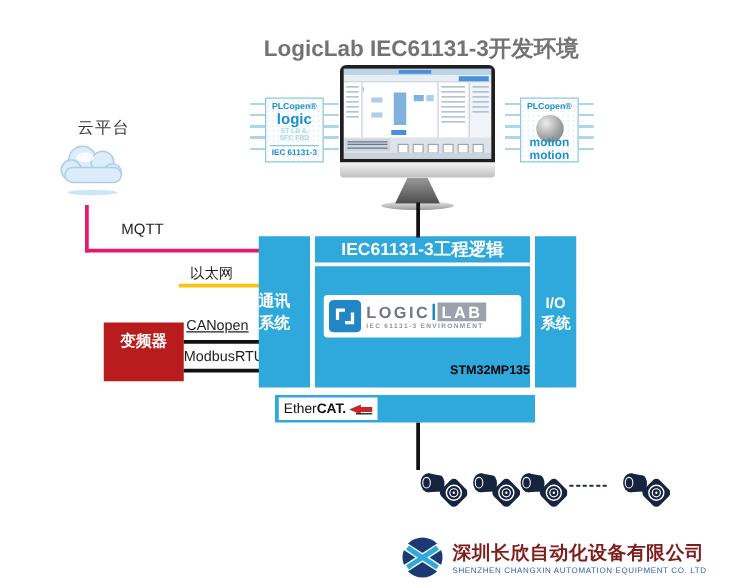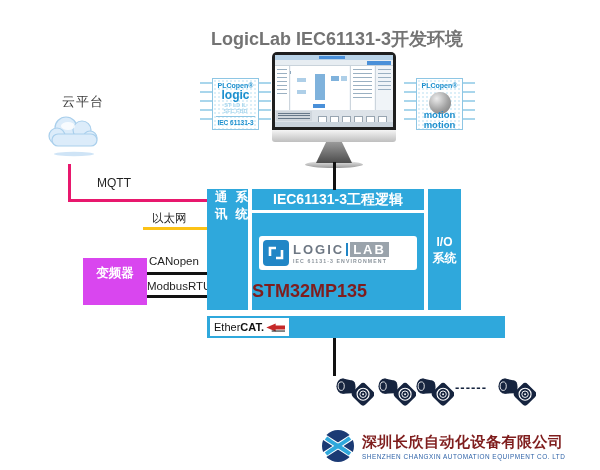--- a/index.html
+++ b/index.html
@@ -55,55 +55,55 @@
             background:radial-gradient(circle at 35% 30%, #ececec, #a2a2a2 55%, #777); }
   .b-motion { position:relative; font-size:9.5px; font-weight:bold; color:#1c8fce; line-height:10px; margin-top:21px; }
 
   
   .cloud-label { left:62px; top:93px; font-size:13px; color:#3a3a3a; letter-spacing:1px; }
   .cloud-icon { left:44px; top:110px; }
 
   
   .hmi { left:83px; top:205px; width:57px; height:47px; background:#fcc216; color:#fff; font-weight:bold;
          font-size:11.5px; text-align:center; padding-top:3px; line-height:14px; }
-  .drive { left:83px; top:258px; width:64px; height:47px; background:#d946ef; color:#fff; font-weight:bold;
+  .drive { left:83px; top:258px; width:64px; height:47px; background:#b91c1c; color:#fff; font-weight:bold;
          font-size:12.5px; text-align:center; padding-top:6px; line-height:18px; }
 
   
   .lbl { font-size:11.5px; color:#1f1f1f; }
   .line { position:absolute; }
   .pink-v { left:68px; top:164px; width:3px; height:38px; background:#e8186d; }
   .pink-h { left:68px; top:199px; width:141px; height:3px; background:#e8186d; }
   .yellow-h { left:143px; top:227px; width:66px; height:2.5px; background:#fcc216; }
   .black-h1 { left:147px; top:272px; width:62px; height:3px; background:#111; }
   .black-h2 { left:147px; top:295px; width:62px; height:3px; background:#111; }
   .conn-top { left:333px; top:162px; width:3px; height:28px; background:#111; }
   .conn-bot { left:333px; top:338px; width:3px; height:38px; background:#111; }
 
   
   .blue { background:#2fa8dc; color:#fff; font-weight:bold; }
-  .comm { left:207px; top:189px; width:41px; height:121px; display:flex; flex-direction:row;
-          justify-content:center; text-align:right; font-size:12.5px; line-height:17px; }
+  .comm { left:207px; top:189px; width:41px; height:121px; display:flex; flex-direction:column;
+          justify-content:center; text-align:left; font-size:12.5px; line-height:17px; }
   .iocol { left:428px; top:189px; width:33px; height:121px; display:flex; flex-direction:column;
           justify-content:center; text-align:center; font-size:12px; line-height:16px; }
   .topbar { left:252px; top:189px; width:172px; height:21px; text-align:center; line-height:21px; font-size:14px; }
   .mainbox { left:252px; top:213px; width:172px; height:97px; }
   .logobox { position:absolute; left:7px; top:23px; width:158px; height:34px; background:#fff; border-radius:3px;
              display:flex; align-items:center; padding:0 4px; }
   .ll-icon { width:26px; height:26px; flex:0 0 26px; }
   .ll-col { margin-left:4px; }
   .ll-row { display:flex; align-items:center; }
   .ll-logic { font-size:13px; font-weight:bold; color:#6e7884; letter-spacing:2px; }
   .ll-div { width:2px; height:13px; background:#2186c6; margin:0 2px; }
   .ll-lab { font-size:13px; font-weight:bold; color:#fff; background:#9aa3ab; padding:0 3px; letter-spacing:2px; }
   .ll-sub { font-size:5.2px; color:#8b949c; letter-spacing:1.1px; margin-top:1px; }
-  .chip { position:absolute; left:0; bottom:8px; width:100%; text-align:left; font-size:18px; font-weight:bold; color:#7f1d1d; }
-
-  
-  .botbar { left:207px; top:316px; width:298px; height:22px; }
+  .chip { position:absolute; left:0; bottom:8px; width:100%; text-align:right; font-size:10px; font-weight:bold; color:#000000; }
+
+  
+  .botbar { left:220px; top:316px; width:208px; height:22px; }
   .ecat { position:absolute; left:3px; top:2px; width:79px; height:18px; background:#fff; display:flex;
           align-items:center; justify-content:center; color:#111; font-weight:normal; }
   .ecat .e1 { font-size:11px; }
   .ecat .e2 { font-size:11px; font-weight:bold; }
   .botlabel { position:absolute; left:82px; right:0; top:0; height:22px; line-height:22px; text-align:center; font-size:12.5px; }
 
   
   .motor { width:38px; height:34px; }
   .m1 { left:336px; top:372px; } .m2 { left:378px; top:372px; } .m3 { left:416px; top:372px; } .m4 { left:498px; top:372px; }
   .dashes { left:455px; top:380px; font-size:13px; font-weight:bold; color:#16243f; letter-spacing:1px; }
@@ -244,21 +244,21 @@
   <div class="line pink-h"></div>
   <div class="abs lbl" style="left:97px; top:176px; font-size:12px;">MQTT</div>
 
 
   <div class="abs drive">
     <div>变频器</div>
   </div>
 
   <div class="abs lbl" style="left:152px; top:211px;">以太网</div>
   <div class="line yellow-h"></div>
-  <div class="abs lbl" style="left:149px; top:255px;">CANopen</div>
+  <div class="abs lbl" style="left:149px; top:255px;text-decoration:underline;">CANopen</div>
   <div class="line black-h1"></div>
   <div class="abs lbl" style="left:147px; top:280px;">ModbusRTU</div>
   <div class="line black-h2"></div>
 
   <div class="abs blue comm">
     <div>通讯</div>
     <div>系统</div>
   </div>
   <div class="abs blue topbar">IEC61131-3工程逻辑</div>
   <div class="abs blue mainbox">

